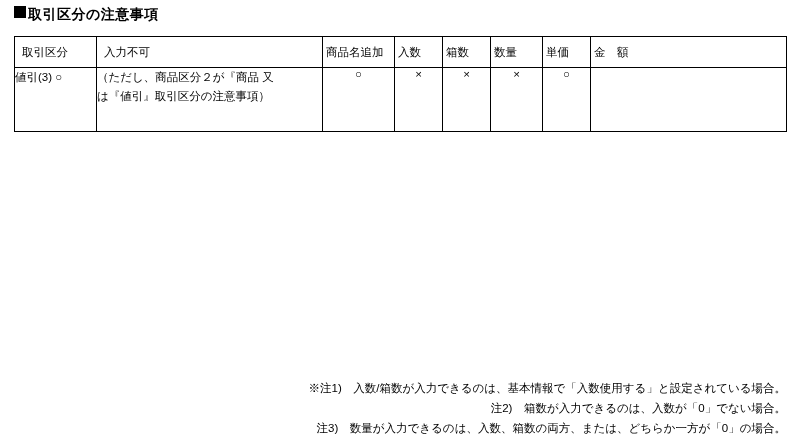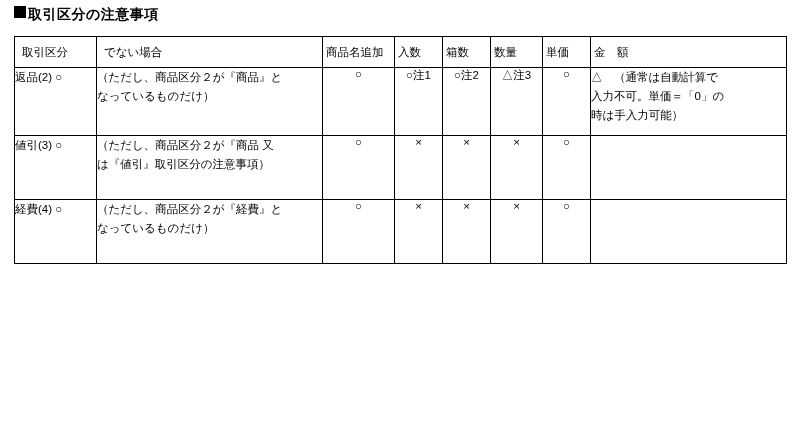--- a/index.html
+++ b/index.html
@@ -112,74 +112,47 @@
       <col style="width:72px">
       <col style="width:48px">
       <col style="width:48px">
       <col style="width:52px">
       <col style="width:48px">
       <col style="width:196px">
     </colgroup>
     <thead>
       <tr>
         <td class="hd-left">取引区分</td>
-        <td class="hd-left">でない場合</td>
+        <td class="hd-left">入力不可</td>
         <td>商品名追加</td>
         <td>入数</td>
         <td>箱数</td>
         <td>数量</td>
         <td>単価</td>
         <td>金　額</td>
       </tr>
     </thead>
     <tbody>
-      <tr style="height:68px">
-        <td class="row-kubun">返品(2) ○</td>
-        <td class="cell-pad">
-          <div>（ただし、商品区分２が『商品』と</div>
-          <div>なっているものだけ）</div>
-        </td>
-        <td class="c-center">○</td>
-        <td class="c-center">○注1</td>
-        <td class="c-center">○注2</td>
-        <td class="c-center">△注3</td>
-        <td class="c-center">○</td>
-        <td class="amt">
-          <div>△　（通常は自動計算で</div>
-          <div>入力不可。単価＝「0」の</div>
-          <div>時は手入力可能）</div>
-        </td>
-      </tr>
       <tr style="height:64px">
         <td class="row-kubun">値引(3) ○</td>
         <td class="cell-pad">
           <div>（ただし、商品区分２が『商品 又</div>
           <div>は『値引』取引区分の注意事項）</div>
         </td>
         <td class="c-center">○</td>
         <td class="c-center">×</td>
         <td class="c-center">×</td>
         <td class="c-center">×</td>
         <td class="c-center">○</td>
         <td class="amt">
           <div></div>
         </td>
       </tr>
-      <tr style="height:64px">
-        <td class="row-kubun">経費(4) ○</td>
-        <td class="cell-pad">
-          <div>（ただし、商品区分２が『経費』と</div>
-          <div>なっているものだけ）</div>
-        </td>
-        <td class="c-center">○</td>
-        <td class="c-center">×</td>
-        <td class="c-center">×</td>
-        <td class="c-center">×</td>
-        <td class="c-center">○</td>
-        <td class="amt">
-          <div></div>
-        </td>
-      </tr>
     </tbody>
   </table>
 
+  <div class="notes">
+    <div class="n1">※注1)　入数/箱数が入力できるのは、基本情報で「入数使用する」と設定されている場合。</div>
+    <div class="n2">注2)　箱数が入力できるのは、入数が「0」でない場合。</div>
+    <div class="n3">注3)　数量が入力できるのは、入数、箱数の両方、または、どちらか一方が「0」の場合。</div>
+  </div>
 
 </div>
 
 </body></html>

